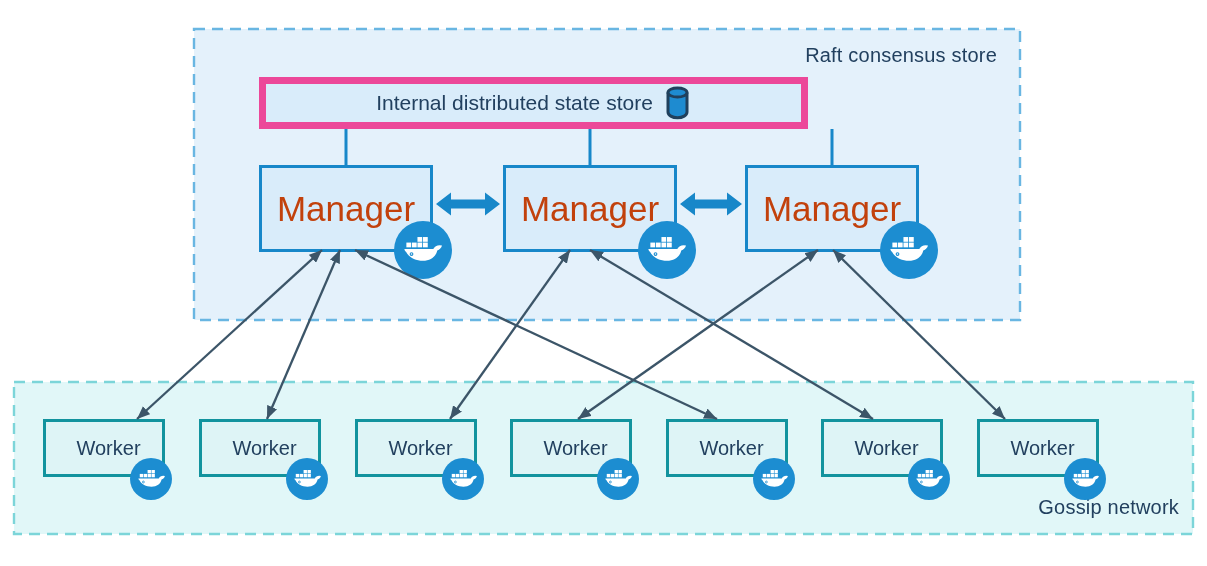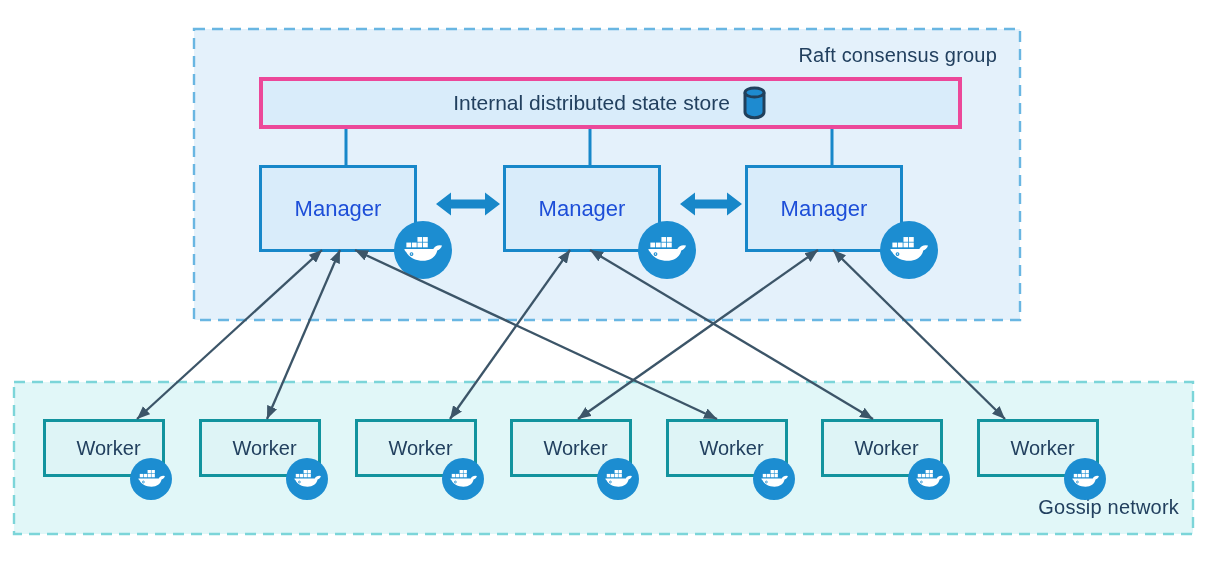--- a/index.html
+++ b/index.html
@@ -7,30 +7,30 @@
     position:relative;width:1207px;height:566px;overflow:hidden;
     font-family:"Liberation Sans",sans-serif;background:#ffffff;
   }
   svg.layer{position:absolute;left:0;top:0;pointer-events:none;}
   .group-label{
     position:absolute;font-size:20px;color:#22405f;letter-spacing:0.2px;
   }
   .raft-label{top:44px;right:210px;}
   .gossip-label{top:496px;right:28px;}
   .store-box{
-    position:absolute;left:259px;top:77px;width:703px;height:52px;
-    box-sizing:border-box;border:4px solid #ec4899;background:#d9ecfa;
+    position:absolute;left:259px;top:77px;width:549px;height:52px;
+    box-sizing:border-box;border:7px solid #ec4899;background:#d9ecfa;
     display:flex;align-items:center;justify-content:center;gap:11px;
     font-size:21px;color:#22405f;
   }
   .manager{
-    position:absolute;top:165px;width:158px;height:87px;
+    position:absolute;top:165px;width:174px;height:87px;
     box-sizing:border-box;border:3px solid #1787c9;background:#d9ecfa;
     display:flex;align-items:center;justify-content:center;
-    font-size:22px;color:#1d4ed8;
+    font-size:35px;color:#c2410c;
   }
   .worker{
     position:absolute;top:419px;width:122px;height:58px;
     box-sizing:border-box;border:3px solid #12939e;background:#def4f6;
     display:flex;align-items:center;justify-content:center;
     font-size:20px;color:#22405f;padding-left:9px;
   }
   .badge{
     position:absolute;border-radius:50%;background:#1c8dd1;
     display:flex;align-items:center;justify-content:center;
@@ -41,21 +41,21 @@
 </head>
 <body>
 
 <div class="canvas">
 
   <svg class="layer" width="1207" height="566" viewBox="0 0 1207 566">
     <rect x="194" y="29" width="826" height="291" fill="#e4f1fb" stroke="#69b6e2" stroke-width="2.4" stroke-dasharray="11 7"></rect>
     <rect x="14" y="382" width="1179" height="152" fill="#e1f7f8" stroke="#7cd5d9" stroke-width="2.4" stroke-dasharray="11 7"></rect>
   </svg>
 
-  <div class="group-label raft-label">Raft consensus group</div>
+  <div class="group-label raft-label">Raft consensus store</div>
   <div class="group-label gossip-label">Gossip network</div>
 
   <div class="store-box">
     <span>Internal distributed state store</span>
     <svg width="27" height="36" viewBox="0 0 27 36">
       <path d="M4,7.5 V27 c0,3.2 4.3,5.8 9.5,5.8 s9.5,-2.6 9.5,-5.8 V7.5" fill="#1e8bd0" stroke="#20405c" stroke-width="3"></path>
       <ellipse cx="13.5" cy="7.5" rx="9.5" ry="4.6" fill="#1e8bd0" stroke="#20405c" stroke-width="3"></ellipse>
     </svg>
   </div>
 

